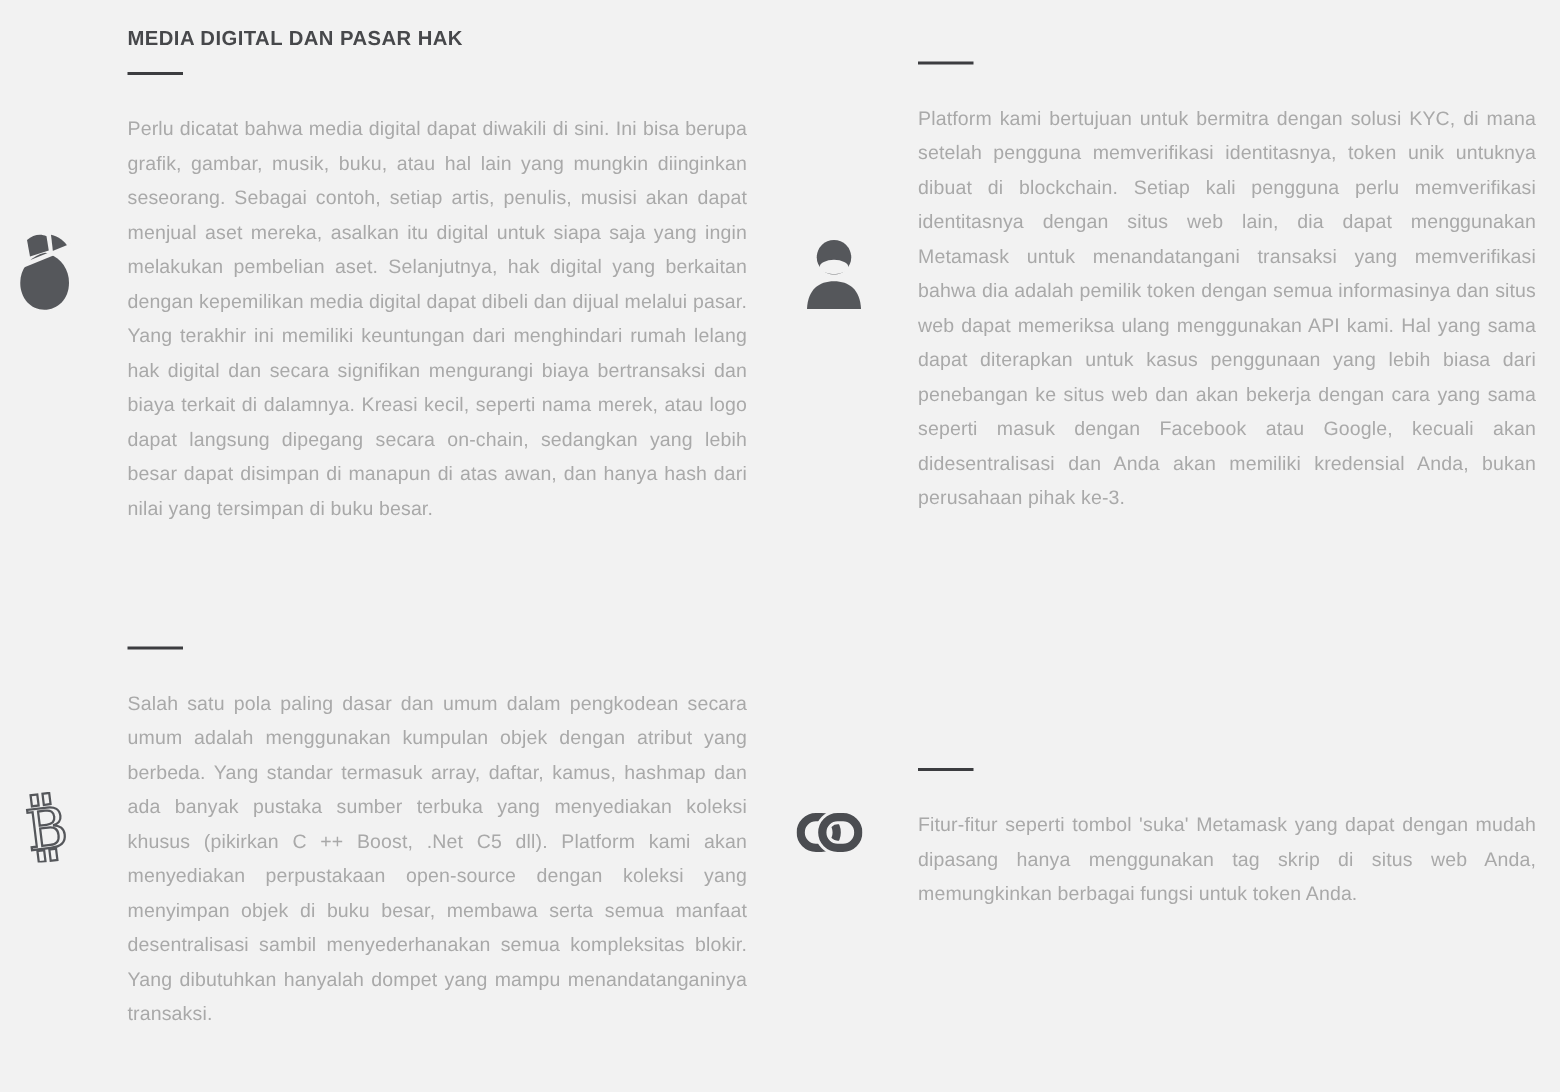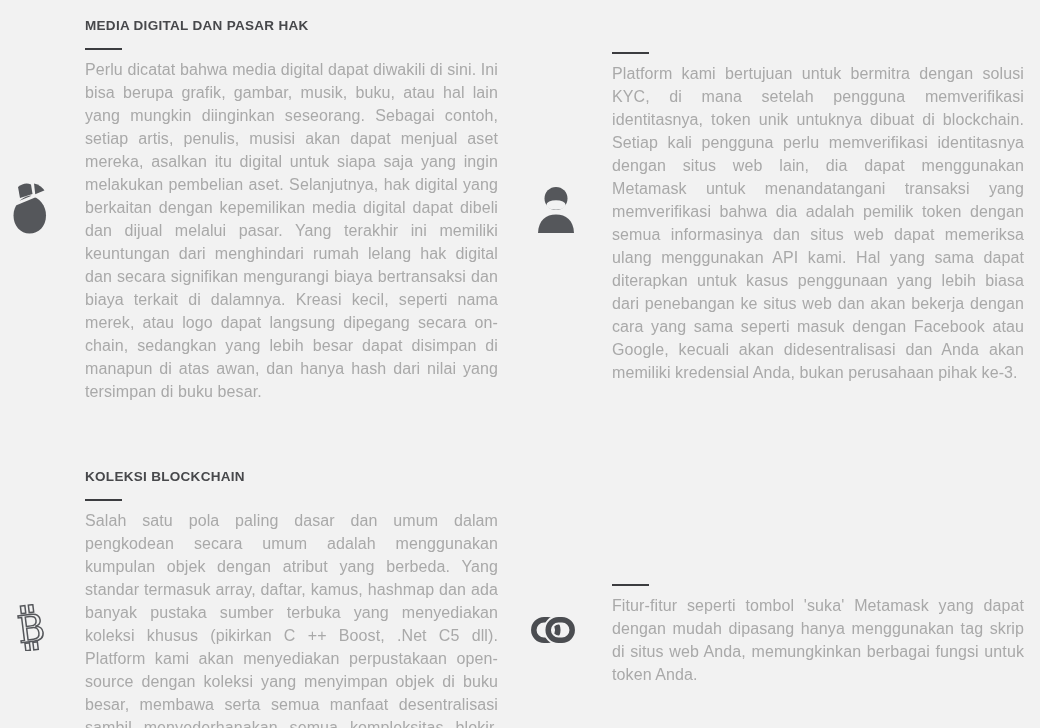--- a/index.html
+++ b/index.html
@@ -48,22 +48,22 @@
     color: #47484b;
     text-transform: uppercase;
   }
   .divider {
     width: 37px;
     height: 2px;
     background: #3c3d40;
     margin-top: 15px;
   }
   .body-text {
-    margin: 8px 0 0 0;
-    font-size: 16px;
+    margin: 24px 0 0 0;
+    font-size: 13px;
     line-height: 23px;
     letter-spacing: 0.1px;
     color: #a9a9a9;
     text-align: justify;
   }
 </style>
 </head>
 <body>
 
 <div class="features-grid">
@@ -106,21 +106,20 @@
         <g transform="rotate(-7 19 23)" fill="none" stroke="#55575b" stroke-width="1.5">
           <rect x="11" y="1" width="4.5" height="7.5"></rect>
           <rect x="19" y="1" width="4.5" height="7.5"></rect>
           <rect x="11" y="38.5" width="4.5" height="7.5"></rect>
           <rect x="19" y="38.5" width="4.5" height="7.5"></rect>
           <text x="19" y="37.5" font-size="37" text-anchor="middle" font-family="'DejaVu Serif', serif">B</text>
         </g>
       </svg>
     </div>
     <div class="content">
-      <h3 class="title">KOLEKSI BLOCKCHAIN</h3>
       <div class="divider"></div>
       <p class="body-text">Salah satu pola paling dasar dan umum dalam pengkodean secara umum adalah menggunakan kumpulan objek dengan atribut yang berbeda. Yang standar termasuk array, daftar, kamus, hashmap dan ada banyak pustaka sumber terbuka yang menyediakan koleksi khusus (pikirkan C ++ Boost, .Net C5 dll). Platform kami akan menyediakan perpustakaan open-source dengan koleksi yang menyimpan objek di buku besar, membawa serta semua manfaat desentralisasi sambil menyederhanakan semua kompleksitas blokir. Yang dibutuhkan hanyalah dompet yang mampu menandatanganinya transaksi.</p>
     </div>
   </section>
 
   <section class="feature">
     <div class="icon-cell icon-link">
       <svg width="44" height="26" viewBox="0 0 44 26" aria-hidden="true">
         <rect x="2.8" y="2.8" width="24" height="20.4" rx="10.2" fill="none" stroke="#4b4d51" stroke-width="5.5"></rect>
         <rect x="17.2" y="2.8" width="24" height="20.4" rx="10.2" fill="none" stroke="#f2f2f2" stroke-width="9.5"></rect>

